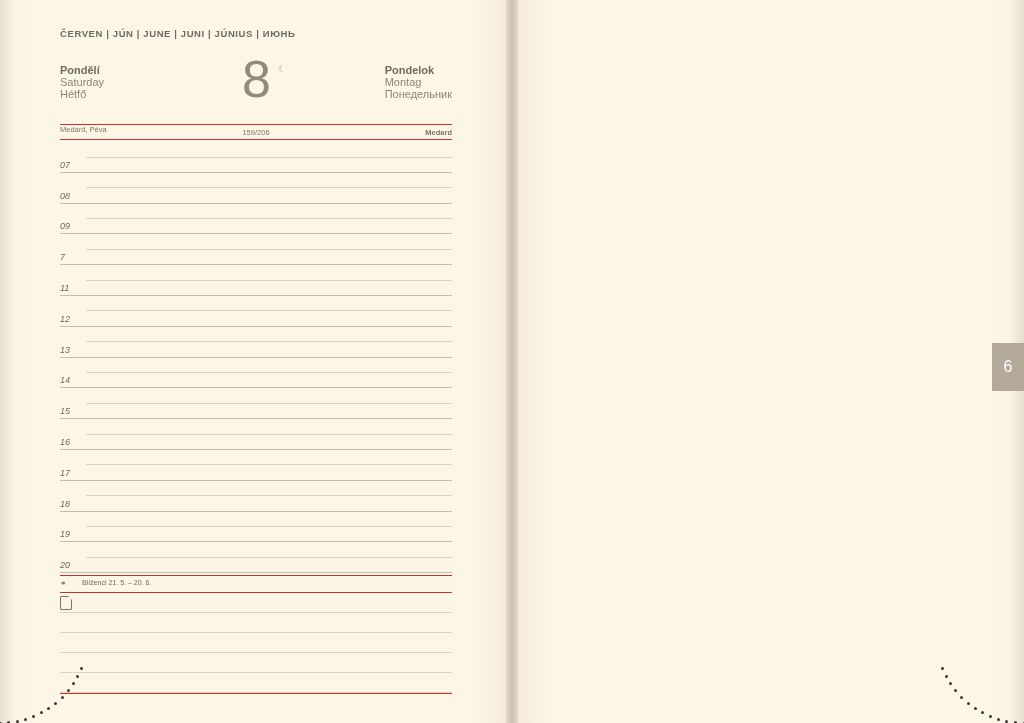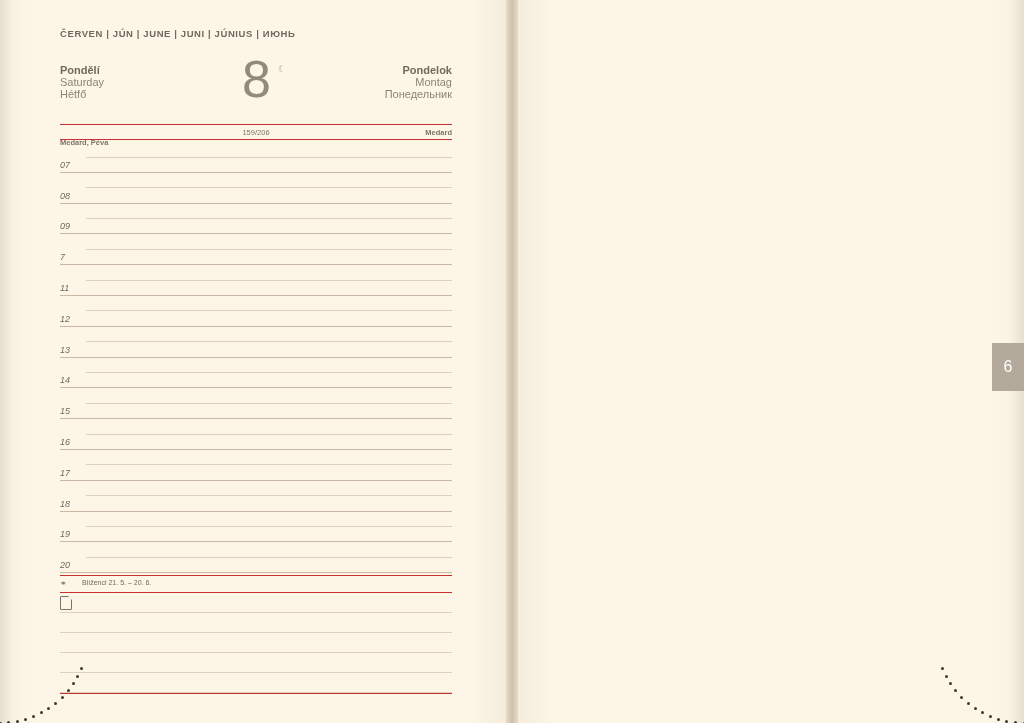--- a/index.html
+++ b/index.html
@@ -68,21 +68,21 @@
     margin-top: 12px;
   }
   .day-names {
     position: absolute;
     top: 8px;
     font-size: 11px;
     line-height: 12px;
     color: #8c8578;
   }
   .day-names.left { left: 0; text-align: left; }
-  .day-names.right { right: 0; text-align: right; }
+  .day-names.right { right: 0; text-align: left; }
   .day-names .primary {
     font-weight: bold;
     color: #6f6a5e;
   }
   .big-num {
     position: absolute;
     left: 0;
     right: 0;
     top: -8px;
     text-align: center;
@@ -105,21 +105,21 @@
   
   .strip {
     position: relative;
     border-top: 1.2px solid #c8322f;
     border-bottom: 1.2px solid #c8322f;
     height: 14px;
     margin-top: 6px;
     font-size: 7.5px;
     color: #7e7567;
   }
-  .strip .s-left  { position: absolute; left: 0;  top: 13px; font-weight: bold; }
+  .strip .s-left  { position: absolute; left: 0;  top: 0; font-weight: normal; }
   .strip .s-mid   { position: absolute; left: 0; right: 0; top: 3px; text-align: center; }
   .strip .s-right { position: absolute; right: 0; top: 3px; font-weight: bold; }
 
   
   .hours { margin-top: 2px; }
   .hour-row {
     position: relative;
     height: 29.8px;
     border-bottom: 1px solid #c9b9a5;
   }

